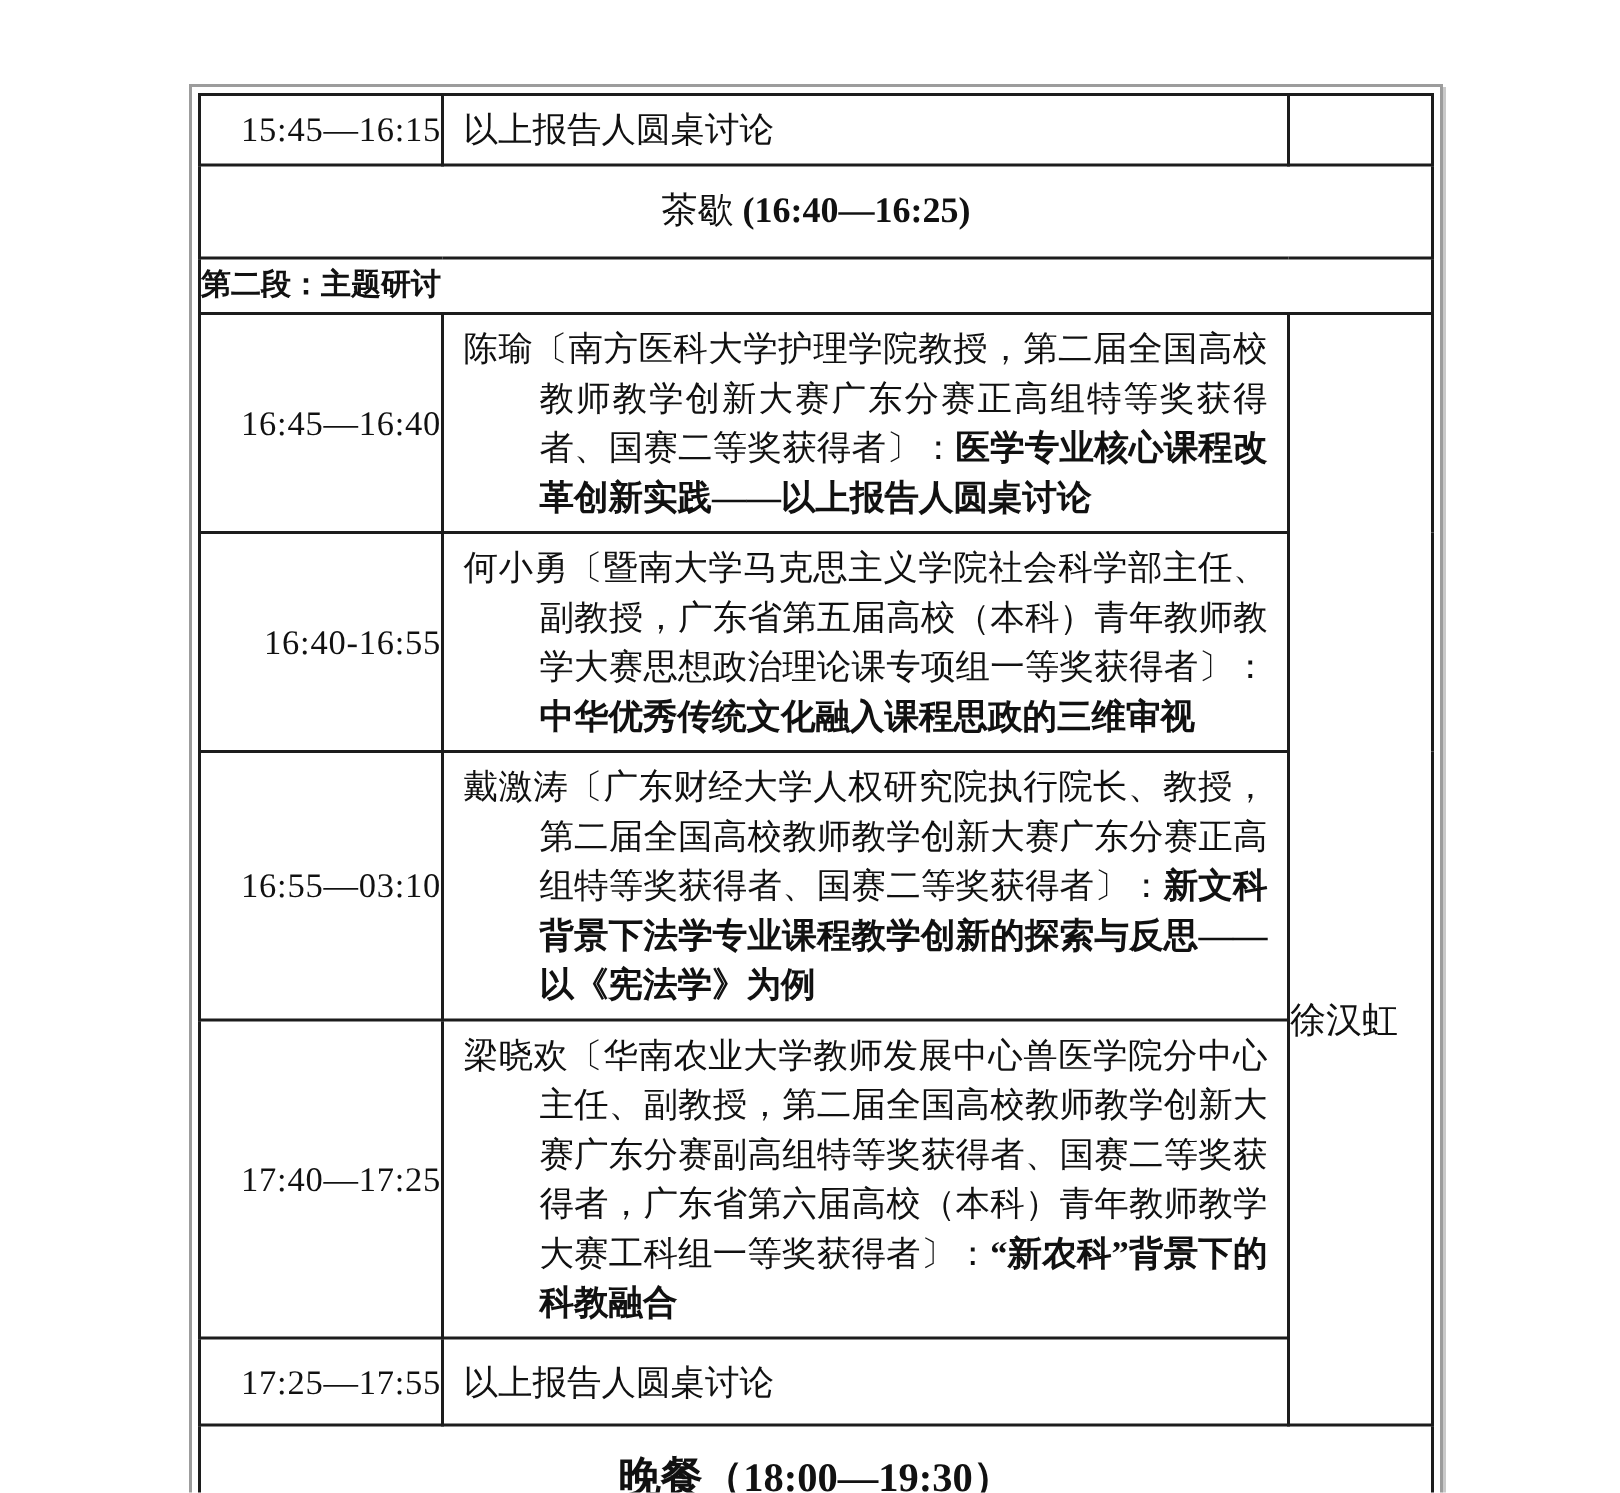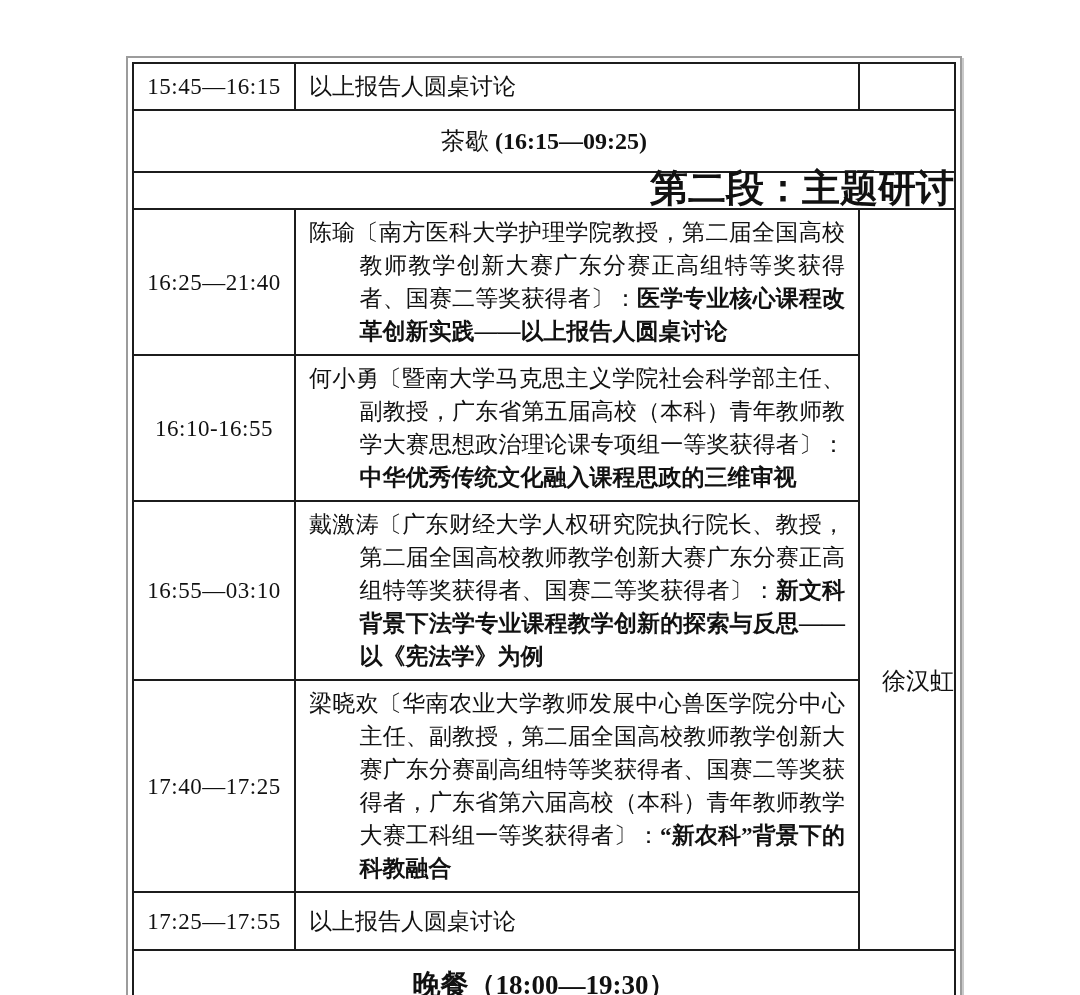--- a/index.html
+++ b/index.html
@@ -26,60 +26,60 @@
   col.c-time { width: 162px; }
   col.c-content { width: 564px; }
   col.c-host { width: 96px; }
   td {
     border: 2px solid #1c1c1c;
     vertical-align: middle;
     font-size: 23px;
     line-height: 33px;
   }
   td.time {
-    text-align: center;
+    text-align: right;
     letter-spacing: 0.5px;
   }
   td.content { padding: 6px 13px; }
   td.content.plain { text-align: left; margin-left: 35px; }
   
   .talk-p {
     text-align: justify;
     padding-left: 2.2em;
     text-indent: -2.2em;
   }
   .speaker { font-weight: normal; }
   .topic { font-weight: bold; }
   td.break-row {
     text-align: center;
     font-size: 24px;
   }
   .break-detail { font-weight: bold; }
   td.section-row {
-    text-align: right;
-    font-family: Liberation Mono, monospace;
+    text-align: left;
+    font-family: Liberation Sans, sans-serif;
     font-weight: bold;
-    font-size: 38px;
+    font-size: 20px;
   }
   td.meal-row { text-align: center; }
   .meal-prefix {
     font-family: "Liberation Sans", "DejaVu Sans", sans-serif;
     font-weight: bold;
     font-size: 28px;
   }
   .meal-detail {
     font-weight: bold;
     font-size: 27px;
   }
   td.host-cell { position: relative; }
   .host-name {
     position: absolute;
     top: 455px;
     left: 0; right: 0;
-    text-align: right;
+    text-align: left;
     font-size: 24px;
     line-height: 33px;
   }
 </style>
 </head>
 <body>
 
 <div class="table-frame">
   <table class="schedule">
     <colgroup>
@@ -89,39 +89,39 @@
     </colgroup>
 
     <tbody>
         <tr style="height:34px">
       <td class="time">15:45—16:15</td>
       <td class="content plain">以上报告人圆桌讨论</td>
       <td></td>
     </tr>
 
     <tr style="height:62px">
-      <td class="break-row" colspan="3"><span class="break-label">茶歇</span><span class="break-detail"> (16:15—09:25)</span></td>
+      <td class="break-row" colspan="3"><span class="break-label">茶歇</span><span class="break-detail"> (16:40—16:25)</span></td>
     </tr>
 
     <tr style="height:37px">
       <td class="section-row" colspan="3">第二段：主题研讨</td>
     </tr>
 
     <tr style="height:132px">
-      <td class="time">16:25—21:40</td>
+      <td class="time">16:45—16:40</td>
       <td class="content">
         <div class="talk-p"><span class="speaker">陈瑜</span><span class="affil">〔南方医科大学护理学院教授，第二届全国高校教师教学创新大赛广东分赛正高组特等奖获得者、国赛二等奖获得者〕：</span><span class="topic">医学专业核心课程改革创新实践——以上报告人圆桌讨论</span></div>
       </td>
       <td class="host-cell" rowspan="5">
         <span class="host-name">徐汉虹</span>
       </td>
     </tr>
 
     <tr style="height:134px">
-      <td class="time">16:10-16:55</td>
+      <td class="time">16:40-16:55</td>
       <td class="content">
         <div class="talk-p"><span class="speaker">何小勇</span><span class="affil">〔暨南大学马克思主义学院社会科学部主任、副教授，广东省第五届高校（本科）青年教师教学大赛思想政治理论课专项组一等奖获得者〕：</span><span class="topic">中华优秀传统文化融入课程思政的三维审视</span></div>
       </td>
     </tr>
 
     <tr style="height:165px">
       <td class="time">16:55—03:10</td>
       <td class="content">
         <div class="talk-p"><span class="speaker">戴激涛</span><span class="affil">〔广东财经大学人权研究院执行院长、教授，第二届全国高校教师教学创新大赛广东分赛正高组特等奖获得者、国赛二等奖获得者〕：</span><span class="topic">新文科背景下法学专业课程教学创新的探索与反思——以《宪法学》为例</span></div>
       </td>

